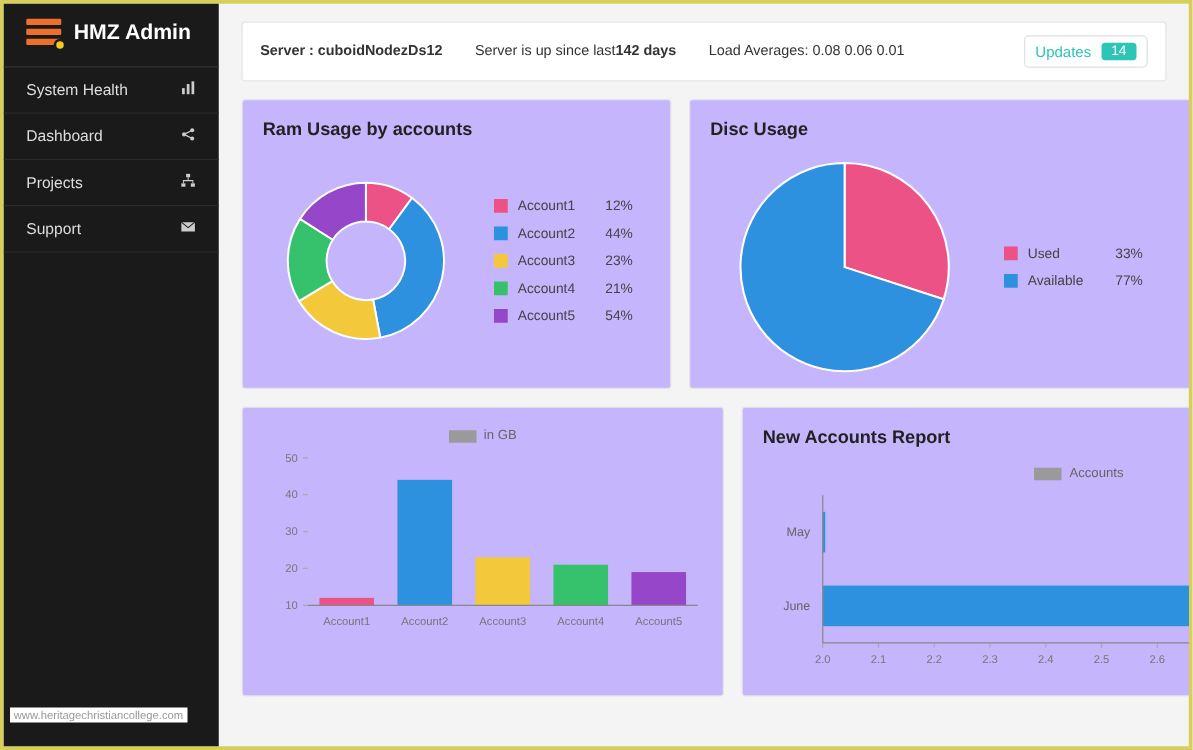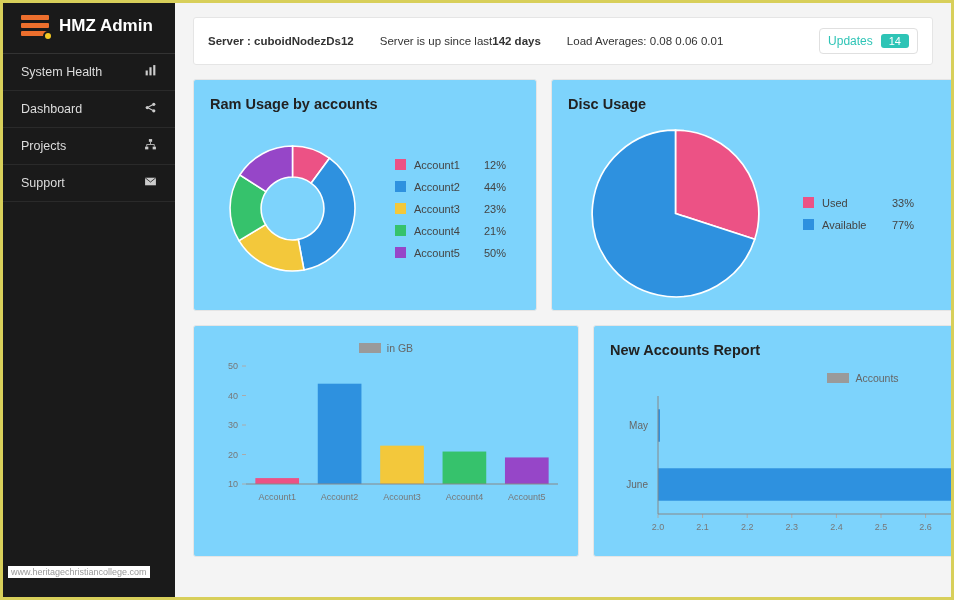--- a/index.html
+++ b/index.html
@@ -11,31 +11,31 @@
 .brand-icon .dot{position:absolute;right:-4px;bottom:-4px;width:10px;height:10px;border-radius:50%;background:#f5c923;border:2px solid #1a1a1a}
 .nav-item{display:flex;justify-content:space-between;align-items:center;padding:10px 18px;color:#ddd;font-size:12.5px;border-bottom:1px solid #2a2a2a;cursor:pointer}
 .nav-icon{font-size:12px;color:#ccc}
 .footer-mark{position:absolute;bottom:19px;left:5px;font-size:9px;color:#999;background:#fff;padding:1px 3px}
 .main{flex:1;padding:14px 18px;overflow:auto}
 .status-bar{background:#fff;border:1px solid #e5e5e5;border-radius:3px;padding:10px 14px;display:flex;align-items:center;gap:26px;font-size:11.5px;color:#333;margin-bottom:14px}
 .status-bar .spacer{flex:1}
 .updates-btn{background:#fff;border:1px solid #e0e0e0;border-radius:4px;padding:5px 8px;display:flex;align-items:center;gap:8px;color:#2ec4b6;font-size:12px;cursor:pointer}
 .updates-btn .badge{background:#2ec4b6;color:#fff;padding:1px 8px;border-radius:3px;font-size:11px}
 .row{display:flex;gap:14px;margin-bottom:14px}
-.card{background:#7dd3fc;border:1px solid #e5e5e5;border-radius:3px;padding:16px}
+.card{background:#c4b5fd;border:1px solid #e5e5e5;border-radius:3px;padding:16px}
 .card-title{font-size:14.5px;font-weight:bold;color:#222;margin-bottom:14px}
 .card-a{width:386px;height:232px}
 .card-b{width:540px;height:232px}
 .legend-list{display:flex;flex-direction:column;gap:10px}
 .legend-row{display:flex;align-items:center;gap:8px;font-size:11px;color:#444}
 .sq{width:11px;height:11px}
 .legend-row .lbl{width:62px}
 .legend-row .val{width:36px;text-align:left}
 .inner-flex{display:flex;align-items:center;gap:20px}
-.bar-legend{display:flex;justify-content:center;align-items:center;gap:6px;font-size:10.5px;color:#666;margin-bottom:4px}
+.bar-legend{display:flex;justify-content:center;align-items:flex-end;gap:6px;font-size:10.5px;color:#666;margin-bottom:4px}
 .bar-legend .lsq{width:22px;height:10px;background:#9a9a9a}
 </style>
 </head>
 <body>
 
 <aside class="sidebar">
   <div class="brand">
     <div class="brand-icon">
       <span></span>
         <span></span>
@@ -136,21 +136,21 @@
               <span class="val">23%</span>
             </div>
             <div class="legend-row">
               <div class="sq" style="background:#36c26c"></div>
               <span class="lbl">Account4</span>
               <span class="val">21%</span>
             </div>
             <div class="legend-row">
               <div class="sq" style="background:#9646c8"></div>
               <span class="lbl">Account5</span>
-              <span class="val">50%</span>
+              <span class="val">54%</span>
             </div>
           </div>
       </div>
     </div>
     <div class="card card-b">
       <div class="card-title">Disc Usage</div>
       <div class="inner-flex">
         <svg id="pie" width="175" height="175" viewBox="0 0 42 42" style="margin-left:20px">
             <path d="M21 21 L21 1 A20 20 0 0 1 40.02113032590307 27.18033988749895 Z" fill="#ec5285" stroke="#fff" stroke-width="0.4"></path>
             <path d="M21 21 L40.02113032590307 27.18033988749895 A20 20 0 1 1 20.999999999999996 1 Z" fill="#2e91df" stroke="#fff" stroke-width="0.4"></path>

